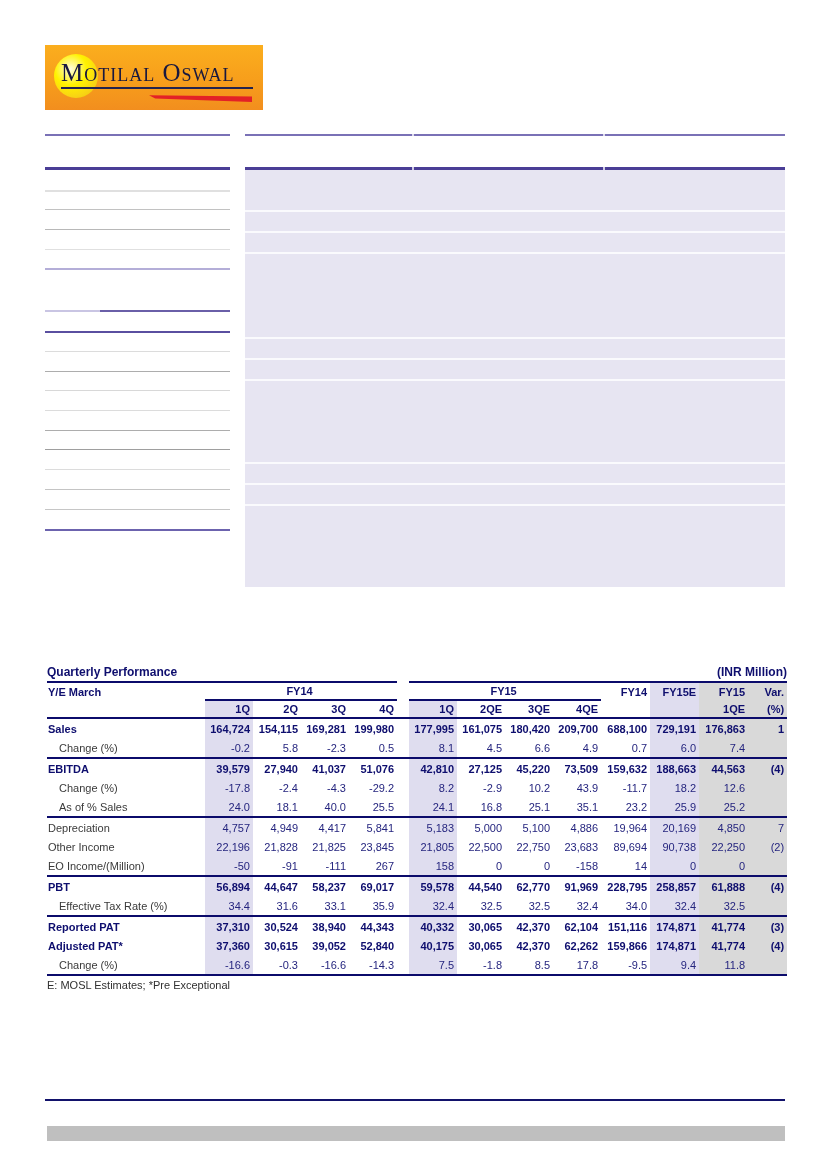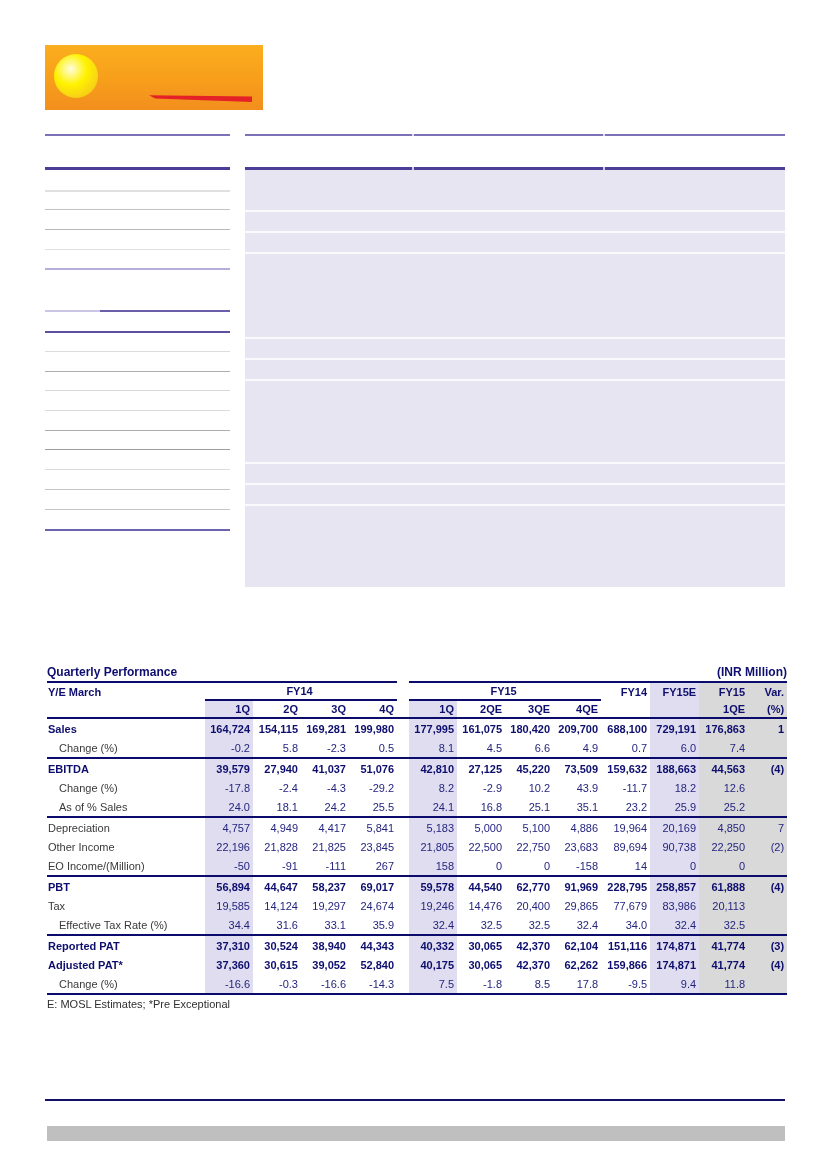--- a/index.html
+++ b/index.html
@@ -52,20 +52,21 @@
   .bottom-line{position:absolute;left:45px;top:1099px;width:740px;height:2px;background:#12126B;}
   .bottom-bar{position:absolute;left:47px;top:1126px;width:738px;height:15px;background:#BFBFBF;}
 </style>
 </head>
 <body>
 
 <div class="page">
 
   <div class="logo">
     <div class="logo-sun"></div>
+    <div class="logo-text">Motilal Oswal</div>
     <div class="logo-swoosh"></div>
   </div>
 
   <div class="ln" style="top:134px;height:2px;background:#7A71B6;"></div>
   <div class="ln" style="top:167px;height:3px;background:#4A3E96;"></div>
   <div class="ln" style="top:190px;height:2px;background:#E0E0E0;"></div>
   <div class="ln" style="top:209px;height:1px;background:#C2C2C2;"></div>
   <div class="ln" style="top:229px;height:1px;background:#B8B8B8;"></div>
   <div class="ln" style="top:249px;height:1px;background:#E0E0E0;"></div>
   <div class="ln" style="top:268px;height:2px;background:#B4AED8;"></div>
@@ -218,21 +219,21 @@
             <td class="num">43.9</td>
             <td class="num">-11.7</td>
             <td class="num lav">18.2</td>
             <td class="num gry">12.6</td>
             <td class="num gry"></td>
           </tr>
           <tr class="row-sub section-end">
             <td class="lbl">As of % Sales</td>
             <td class="num lav">24.0</td>
             <td class="num">18.1</td>
-            <td class="num">24.2</td>
+            <td class="num">40.0</td>
             <td class="num">25.5</td>
             <td class="gap"></td>
             <td class="num lav">24.1</td>
             <td class="num">16.8</td>
             <td class="num">25.1</td>
             <td class="num">35.1</td>
             <td class="num">23.2</td>
             <td class="num lav">25.9</td>
             <td class="num gry">25.2</td>
             <td class="num gry"></td>
@@ -294,36 +295,20 @@
             <td class="gap"></td>
             <td class="num lav">59,578</td>
             <td class="num">44,540</td>
             <td class="num">62,770</td>
             <td class="num">91,969</td>
             <td class="num">228,795</td>
             <td class="num lav">258,857</td>
             <td class="num gry">61,888</td>
             <td class="num gry">(4)</td>
           </tr>
-          <tr class="row-normal">
-            <td class="lbl">Tax</td>
-            <td class="num lav">19,585</td>
-            <td class="num">14,124</td>
-            <td class="num">19,297</td>
-            <td class="num">24,674</td>
-            <td class="gap"></td>
-            <td class="num lav">19,246</td>
-            <td class="num">14,476</td>
-            <td class="num">20,400</td>
-            <td class="num">29,865</td>
-            <td class="num">77,679</td>
-            <td class="num lav">83,986</td>
-            <td class="num gry">20,113</td>
-            <td class="num gry"></td>
-          </tr>
           <tr class="row-sub section-end">
             <td class="lbl">Effective Tax Rate (%)</td>
             <td class="num lav">34.4</td>
             <td class="num">31.6</td>
             <td class="num">33.1</td>
             <td class="num">35.9</td>
             <td class="gap"></td>
             <td class="num lav">32.4</td>
             <td class="num">32.5</td>
             <td class="num">32.5</td>

